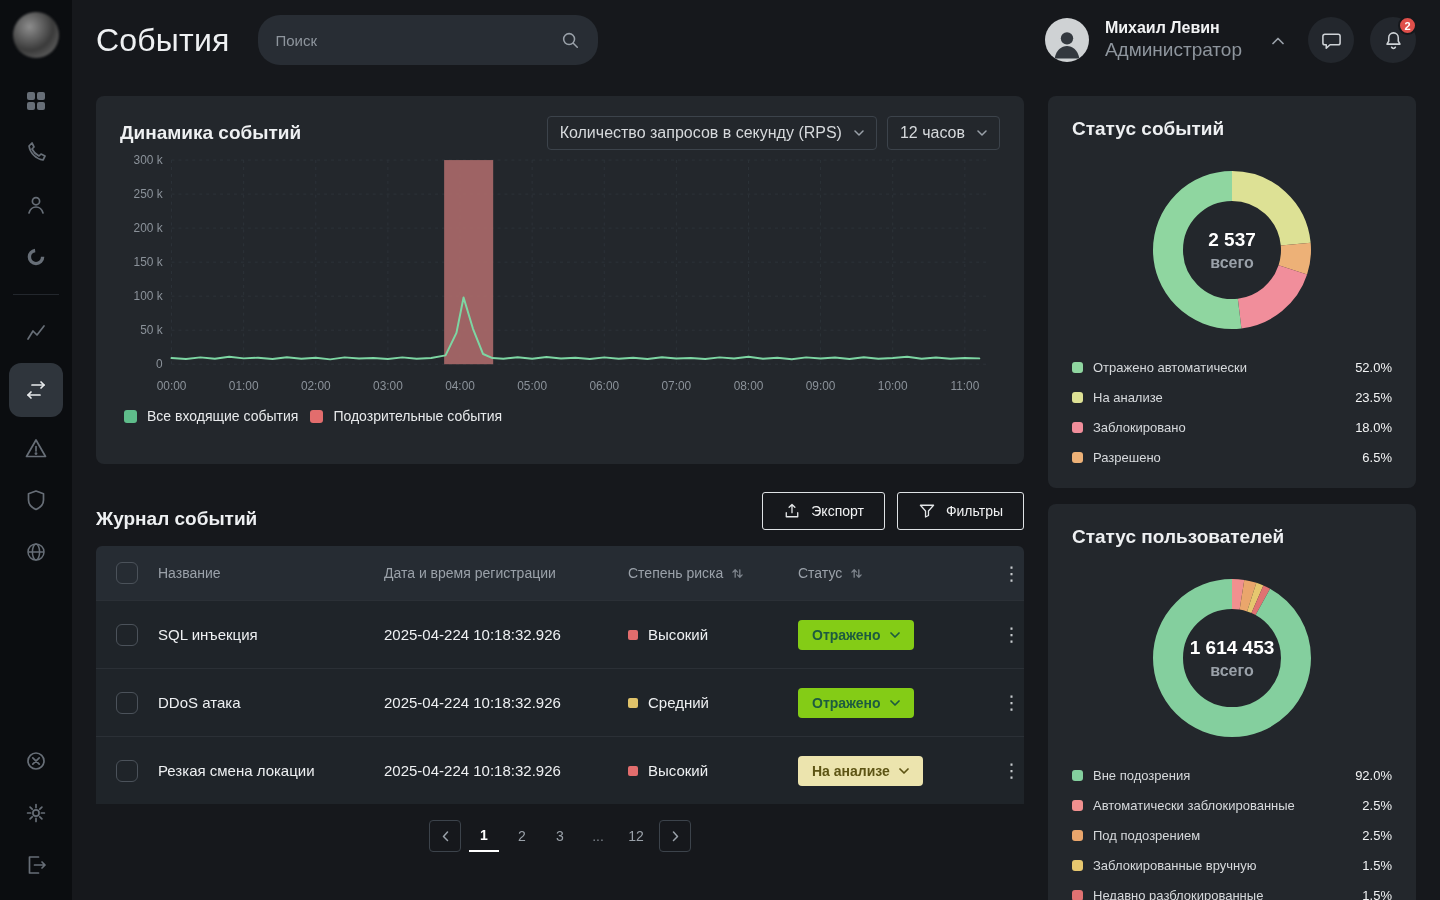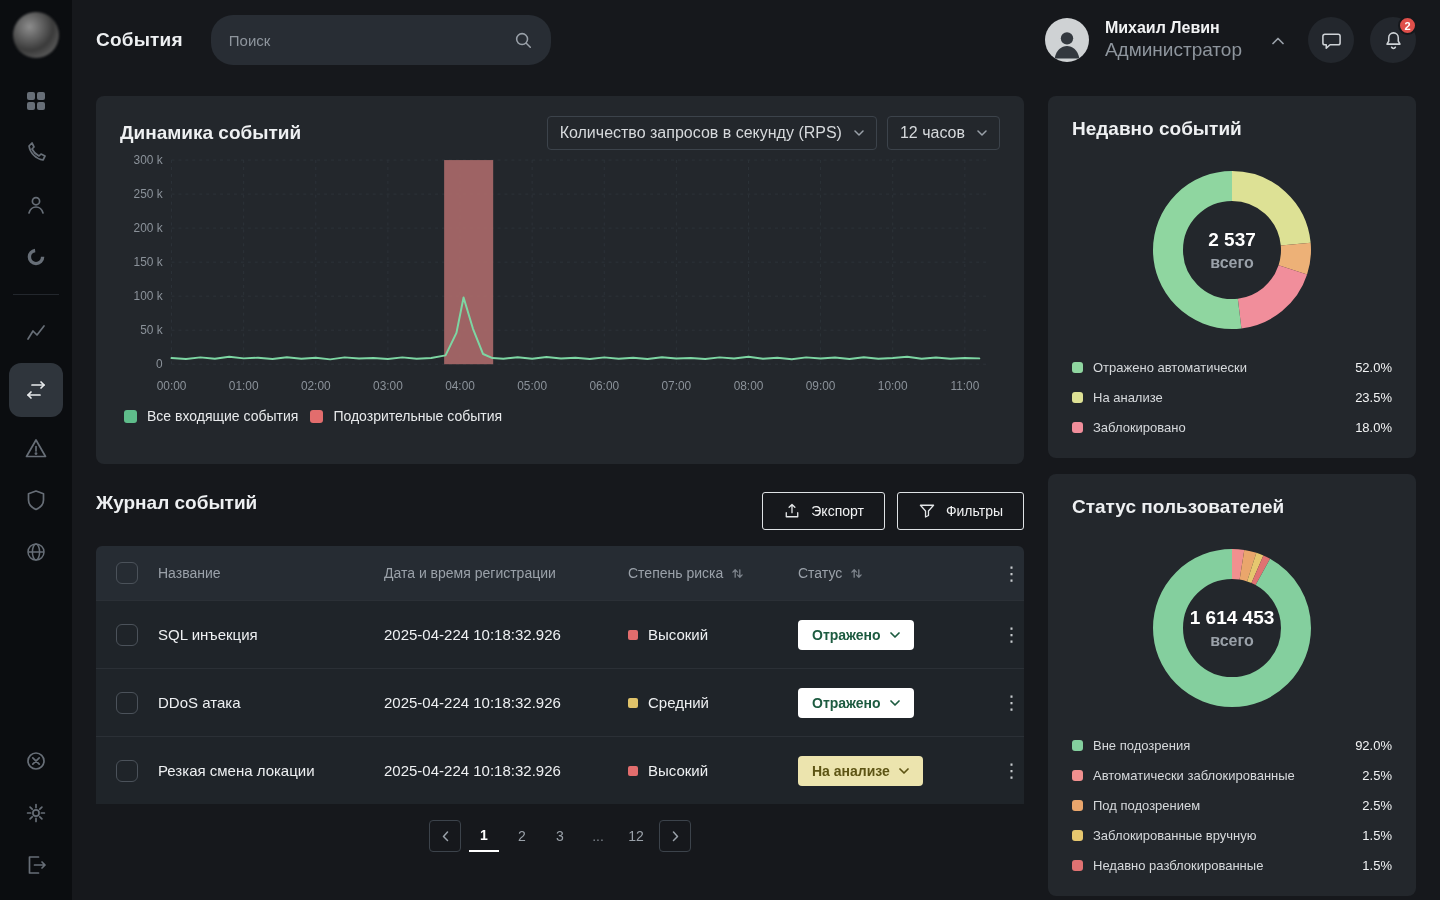--- a/index.html
+++ b/index.html
@@ -18,21 +18,21 @@
   .side-nav, .side-bottom { display:flex; flex-direction:column; align-items:center; gap:10px; }
   .side-bottom { margin-top:auto; }
   .nav-btn { width:50px; height:42px; display:flex; align-items:center; justify-content:center; color:#676e77; border-radius:12px; }
   .nav-btn.active { width:54px; height:54px; background:#2f353c; color:#e9ebed; }
   .side-divider { width:46px; height:1px; background:#23272d; margin:6px 0; }
   .nav-btn svg { width:22px; height:22px; }
 
   
   .main { flex:1; display:flex; flex-direction:column; }
   .topbar { height:80px; display:flex; align-items:center; padding:0 24px; gap:28px; flex-shrink:0; }
-  .page-title { font-size:19px; font-weight:bold; letter-spacing:.2px; }
+  .page-title { font-size:32px; font-weight:normal; letter-spacing:.2px; }
   .search { width:340px; height:50px; background:#282d34; border-radius:22px; display:flex; align-items:center; padding:0 18px; gap:10px; }
   .search input { flex:1; background:transparent; border:none; outline:none; color:#e8eaec; font-size:15px; font-family:inherit; }
   .search input::placeholder { color:#8e959d; }
   .search svg { width:20px; height:20px; color:#9aa1a9; flex-shrink:0; }
   .topbar-right { margin-left:auto; display:flex; align-items:center; gap:16px; }
   .avatar { width:44px; height:44px; border-radius:50%; background:#cfd2d4; overflow:hidden; position:relative; flex-shrink:0; }
   .avatar svg { position:absolute; left:50%; top:56%; transform:translate(-50%,-50%); width:34px; height:34px; color:#33383e; }
   .user-meta { line-height:1.25; }
   .user-name { font-size:16px; font-weight:bold; color:#f2f3f4; }
   .user-role { font-size:19px; color:#8e959d; }
@@ -54,39 +54,39 @@
   .head-controls { margin-left:auto; display:flex; gap:10px; }
   .select { height:34px; border:1px solid #3c434b; border-radius:4px; display:flex; align-items:center; gap:12px; padding:0 12px; font-size:16px; color:#d6d9dc; background:transparent; }
   .select svg { width:10px; height:6px; color:#9aa1a9; }
   #line-chart { }
   #line-chart svg { display:block; width:880px; height:256px; }
   .chart-legend { display:flex; gap:12px; margin-top:2px; padding-left:4px; }
   .legend-item { display:flex; align-items:center; gap:10px; font-size:14px; color:#e8eaec; }
   .legend-swatch { width:13px; height:13px; border-radius:3px; flex-shrink:0; }
 
   
-  .journal-head { display:flex; align-items:flex-start; margin-top:28px; }
+  .journal-head { display:flex; align-items:flex-end; margin-top:28px; }
   .journal-title { font-size:19px; font-weight:bold; }
   .journal-actions { margin-left:auto; display:flex; gap:12px; }
   .btn-outline { height:38px; border:1px solid #dfe2e5; border-radius:3px; display:flex; align-items:center; gap:10px; padding:0 20px; font-size:14px; color:#f2f3f4; background:transparent; }
   .btn-outline svg { width:18px; height:18px; color:#e4e6e8; }
 
   .table { margin-top:16px; border-radius:6px 6px 0 0; overflow:hidden; }
   .t-head, .t-row { display:grid; grid-template-columns:62px 226px 244px 170px 192px 1fr; align-items:center; }
   .t-head { height:54px; background:#262c33; color:#9aa1a9; font-size:14px; }
   .t-row { height:68px; background:#1f2429; border-top:1px solid #2b3036; font-size:15px; color:#eef0f2; }
   .cell-check { display:flex; justify-content:center; }
   .checkbox { width:22px; height:22px; border:1.5px solid #4b525a; border-radius:6px; background:transparent; }
   .th-sort { display:flex; align-items:center; gap:8px; }
   .th-sort svg { width:13px; height:13px; color:#7d848c; }
   .risk-cell { display:flex; align-items:center; gap:10px; }
   .risk-dot { width:10px; height:10px; border-radius:2px; flex-shrink:0; }
   .chip { height:30px; border-radius:4px; display:inline-flex; align-items:center; gap:9px; padding:0 14px; font-size:14px; font-weight:bold; }
   .chip svg { width:10px; height:6px; }
-  .chip-green { background:#ffffff; color:#1d5b40; }
+  .chip-green { background:#84cc16; color:#1d5b40; }
   .chip-yellow { background:#ece4ae; color:#5d5414; }
   .kebab { font-size:19px; color:#c6cacd; letter-spacing:1px; display:flex; justify-content:center; width:44px; }
 
   .pagination { display:flex; align-items:center; justify-content:center; gap:8px; margin-top:16px; }
   .page-nav { width:32px; height:32px; border:1px solid #3c434b; border-radius:4px; display:flex; align-items:center; justify-content:center; color:#9aa1a9; }
   .page-nav svg { width:7px; height:11px; }
   .page { width:30px; height:32px; display:flex; align-items:center; justify-content:center; color:#9aa1a9; font-size:14px; }
   .page.active { color:#fff; font-weight:bold; border-bottom:2px solid #fff; }
   .page.dots { color:#7d848c; }
 
@@ -436,21 +436,21 @@
           <svg viewBox="0 0 7 11" fill="none" stroke="currentColor" stroke-width="1.5" stroke-linecap="round" stroke-linejoin="round">
               <path d="M1.5 1l4 4.5-4 4"></path>
             </svg>
         </button>
       </div>
     </div>
 
     <div class="col-right">
 
       <section class="card status-card">
-        <h2 class="card-title">Недавно событий</h2>
+        <h2 class="card-title">Статус событий</h2>
         <div class="donut-wrap">
           <div id="donut-events"><svg viewBox="0 0 176 176" width="176" height="176">
                 <circle cx="88" cy="88" r="64" fill="none" stroke="#dde195" stroke-width="30" stroke-dasharray="94.49910701998098 402.1238596594935" stroke-dashoffset="0" transform="rotate(-90 88 88)"></circle>
                 <circle cx="88" cy="88" r="64" fill="none" stroke="#edb177" stroke-width="30" stroke-dasharray="26.13805087786708 402.1238596594935" stroke-dashoffset="-94.49910701998098" transform="rotate(-90 88 88)"></circle>
                 <circle cx="88" cy="88" r="64" fill="none" stroke="#f18e9b" stroke-width="30" stroke-dasharray="72.38229473870884 402.1238596594935" stroke-dashoffset="-120.63715789784806" transform="rotate(-90 88 88)"></circle>
                 <circle cx="88" cy="88" r="64" fill="none" stroke="#8fd6a0" stroke-width="30" stroke-dasharray="209.10440702293664 402.1238596594935" stroke-dashoffset="-193.01945263655688" transform="rotate(-90 88 88)"></circle>
               </svg></div>
           <div class="donut-center">
             <div class="donut-total">2 537</div>
             <div class="donut-sub">всего</div>
@@ -464,20 +464,25 @@
           </div>
           <div class="s-row">
             <span class="s-dot" style="background-color: rgb(221, 225, 149);"></span>
             <span>На анализе</span>
             <span class="s-val">23.5%</span>
           </div>
           <div class="s-row">
             <span class="s-dot" style="background-color: rgb(241, 142, 155);"></span>
             <span>Заблокировано</span>
             <span class="s-val">18.0%</span>
+          </div>
+          <div class="s-row">
+            <span class="s-dot" style="background-color: rgb(237, 177, 119);"></span>
+            <span>Разрешено</span>
+            <span class="s-val">6.5%</span>
           </div>
         </div>
       </section>
 
       <section class="card status-card">
         <h2 class="card-title">Статус пользователей</h2>
         <div class="donut-wrap">
           <div id="donut-users"><svg viewBox="0 0 176 176" width="176" height="176">
                 <circle cx="88" cy="88" r="64" fill="none" stroke="#f0908f" stroke-width="30" stroke-dasharray="10.053096491487338 402.1238596594935" stroke-dashoffset="0" transform="rotate(-90 88 88)"></circle>
                 <circle cx="88" cy="88" r="64" fill="none" stroke="#eaa66c" stroke-width="30" stroke-dasharray="10.053096491487338 402.1238596594935" stroke-dashoffset="-10.053096491487338" transform="rotate(-90 88 88)"></circle>

